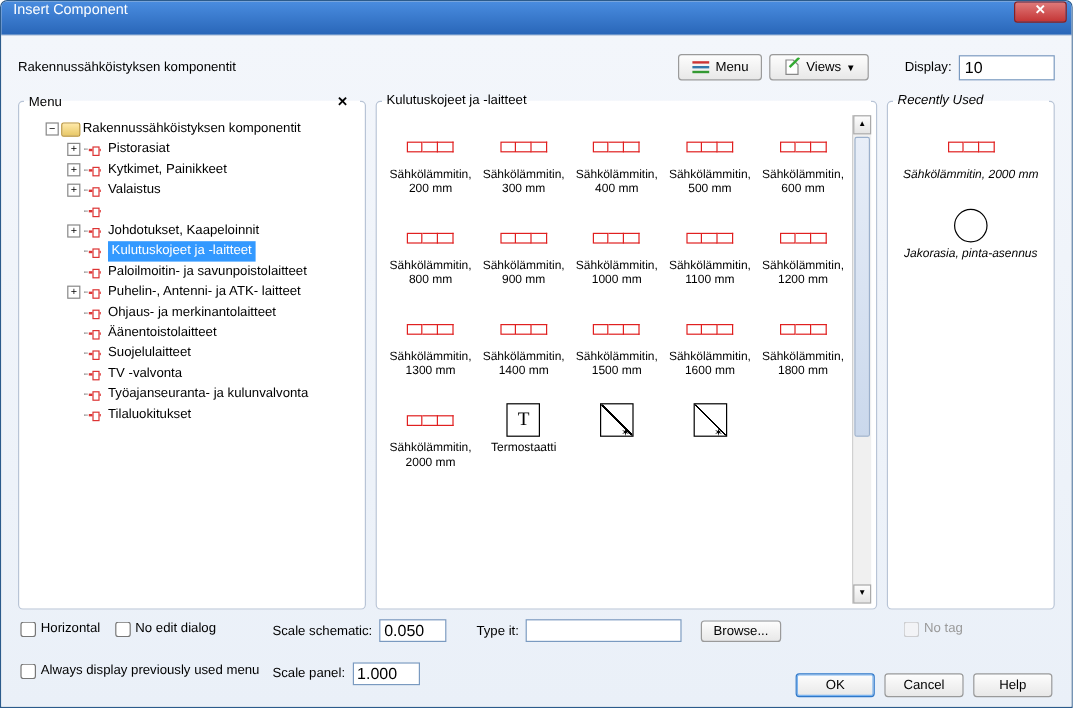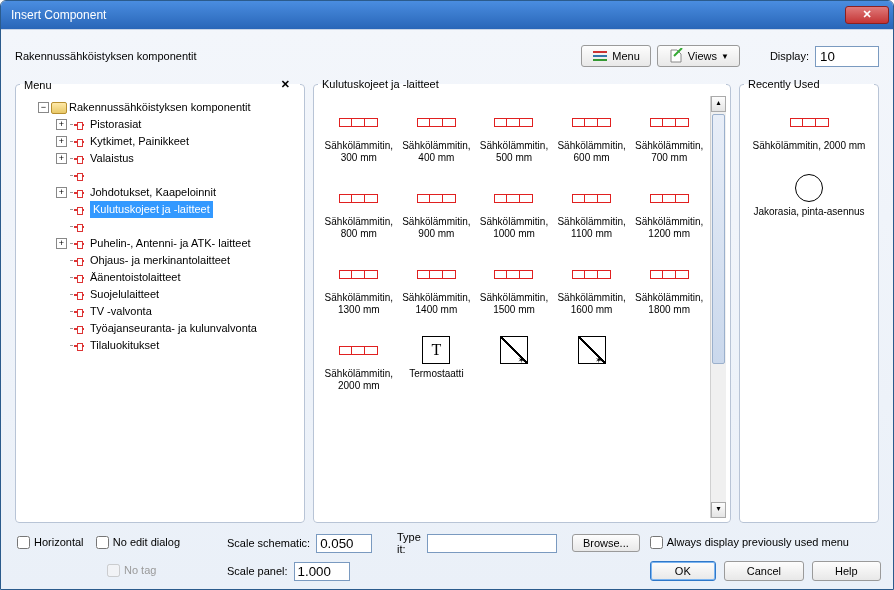--- a/index.html
+++ b/index.html
@@ -10,21 +10,21 @@
   background: #f0f0f0;
   border: 1px solid #2b5b8c;
   border-radius: 6px 6px 0 0;
   overflow: hidden;
   display: flex; flex-direction: column;
 }
 .titlebar {
   height: 28px;
   background: linear-gradient(to bottom, #4a8de0, #2966b8);
   color: #fff;
-  display: flex; align-items: center;
+  display: flex; 
   padding: 0 4px 0 10px;
   font-size: 12px;
 }
 .titlebar .title { flex: 1; }
 .close-btn {
   width: 44px; height: 18px;
   background: linear-gradient(to bottom, #e07a7a, #c43535);
   border: 1px solid #8b2020;
   border-radius: 3px;
   color: #fff; text-align: center; line-height: 14px;
@@ -47,41 +47,41 @@
 .toprow .left { flex: 1; font-size: 11px; }
 .btn {
   background: linear-gradient(to bottom, #fdfdfd, #e8e8e8);
   border: 1px solid #9a9a9a; border-radius: 3px;
   padding: 2px 10px; font-size: 11px; cursor: pointer;
   display: inline-flex; align-items: center; gap: 4px;
 }
 .btn .tri { font-size: 8px; }
 .icon16 { width: 16px; height: 16px; display: inline-block; }
 .toprow .disp-label { margin: 0 6px 0 30px; }
-.toprow input.display { width: 64px; padding: 2px 4px; border: 1px solid #7a9ac0; }
+.toprow input.display { width: 80px; padding: 2px 4px; border: 1px solid #7a9ac0; }
 
 .mainrow {
   flex: 1; display: flex; gap: 8px; min-height: 0;
 }
 
 fieldset.panel {
   border: 1px solid #b8c4d6;
   border-radius: 4px;
   padding: 6px 4px 4px 4px;
   background: #fff;
   display: flex; flex-direction: column;
   min-height: 0;
 }
 fieldset.panel > legend {
   font-size: 11px; padding: 0 4px;
   display: flex; align-items: center; width: 100%;
 }
 fieldset.panel.menu { width: 290px; }
 fieldset.panel.center { flex: 1; }
-fieldset.panel.recent { width: 140px; }
+fieldset.panel.recent { width: 140px; font-style: italic; }
 
 legend .close-x { margin-left: auto; font-weight: bold; cursor: pointer; padding-right: 6px; }
 
 .tree {
   flex: 1; overflow: auto; padding: 2px 0 2px 2px;
   font-size: 11px; line-height: 17px;
 }
 .tree-row {
   display: flex; align-items: center; gap: 2px;
   padding: 0 2px; white-space: nowrap; cursor: pointer;
@@ -189,21 +189,21 @@
   align-items: center;
   font-size: 11px;
 }
 .chk { display: inline-flex; gap: 4px; }
 .chk input { width: 13px; height: 13px; }
 .scalewrap { display: flex; align-items: center; gap: 6px; }
 .scalewrap input { width: 56px; padding: 1px 3px; border: 1px solid #7a9ac0; }
 .typeit { display: flex; align-items: center; gap: 6px; }
 .typeit input { width: 130px; padding: 1px 3px; border: 1px solid #7a9ac0; }
 .btns { display: flex; gap: 8px; justify-content: flex-end; }
-.btns .btn { min-width: 66px; justify-content: center; padding: 3px 22px; }
+.btns .btn { min-width: 66px; justify-content: center; padding: 3px 10px; margin-top: 20px; }
 .btn.ok { border-color: #2f78c9; box-shadow: 0 0 0 1px #7bb4f0 inset; }
 .disabled { color: #9a9a9a; }
 </style>
 </head>
 <body>
 
 <div class="window">
 
   <div class="titlebar">
     <span class="title">Insert Component</span>
@@ -284,20 +284,21 @@
               <div class="tree-row indent2 selected">
                 <span style="width:11px;display:inline-block"></span>
                 <span class="dotted">···</span>
                 <span class="node-icon"></span>
                 <span class="label">Kulutuskojeet ja -laitteet</span>
               </div>
               <div class="tree-row indent2">
                 <span style="width:11px;display:inline-block"></span>
                 <span class="dotted">···</span>
                 <span class="node-icon"></span>
+                <span class="label">Paloilmoitin- ja savunpoistolaitteet</span>
               </div>
               <div class="tree-row indent2">
                 <span class="expander">+</span>
                 <span class="dotted">···</span>
                 <span class="node-icon"></span>
                 <span class="label">Puhelin-, Antenni- ja ATK- laitteet</span>
               </div>
               <div class="tree-row indent2">
                 <span style="width:11px;display:inline-block"></span>
                 <span class="dotted">···</span>
@@ -345,20 +346,30 @@
         <div class="grid-wrap">
           <div class="grid" id="grid">
               <div class="cell">
                 <div class="sym">
                   <div class="heater">
                     <span></span>
                     <span></span>
                     <span></span>
                   </div>
                 </div>
+                <div class="name">Sähkölämmitin, 200 mm</div>
+              </div>
+              <div class="cell">
+                <div class="sym">
+                  <div class="heater">
+                    <span></span>
+                    <span></span>
+                    <span></span>
+                  </div>
+                </div>
                 <div class="name">Sähkölämmitin, 300 mm</div>
               </div>
               <div class="cell">
                 <div class="sym">
                   <div class="heater">
                     <span></span>
                     <span></span>
                     <span></span>
                   </div>
                 </div>
@@ -376,30 +387,20 @@
               </div>
               <div class="cell">
                 <div class="sym">
                   <div class="heater">
                     <span></span>
                     <span></span>
                     <span></span>
                   </div>
                 </div>
                 <div class="name">Sähkölämmitin, 600 mm</div>
-              </div>
-              <div class="cell">
-                <div class="sym">
-                  <div class="heater">
-                    <span></span>
-                    <span></span>
-                    <span></span>
-                  </div>
-                </div>
-                <div class="name">Sähkölämmitin, 700 mm</div>
               </div>
               <div class="cell">
                 <div class="sym">
                   <div class="heater">
                     <span></span>
                     <span></span>
                     <span></span>
                   </div>
                 </div>
                 <div class="name">Sähkölämmitin, 800 mm</div>
@@ -575,30 +576,30 @@
       </div>
       <div class="typeit">
         <span>Type it:</span>
         <input value="" style="">
         &nbsp;
         <button class="btn">
             <span>Browse...</span>
           </button>
       </div>
       <div>
+        <label class="chk disabled" style="margin-left:90px">
+          <input type="checkbox" disabled="" style="">
+          <span>No tag</span>
+        </label>
+      </div>
+
+      <div>
         <label class="chk">
           <input type="checkbox" style="">
           <span>Always display previously used menu</span>
-        </label>
-      </div>
-
-      <div>
-        <label class="chk disabled" style="margin-left:90px">
-          <input type="checkbox" disabled="" style="">
-          <span>No tag</span>
         </label>
       </div>
       <div class="scalewrap">
         <span>Scale panel:</span>
         <input value="1.000" style="">
       </div>
       <div></div>
       <div class="btns">
         <button class="btn ok">
             <span>OK</span>

